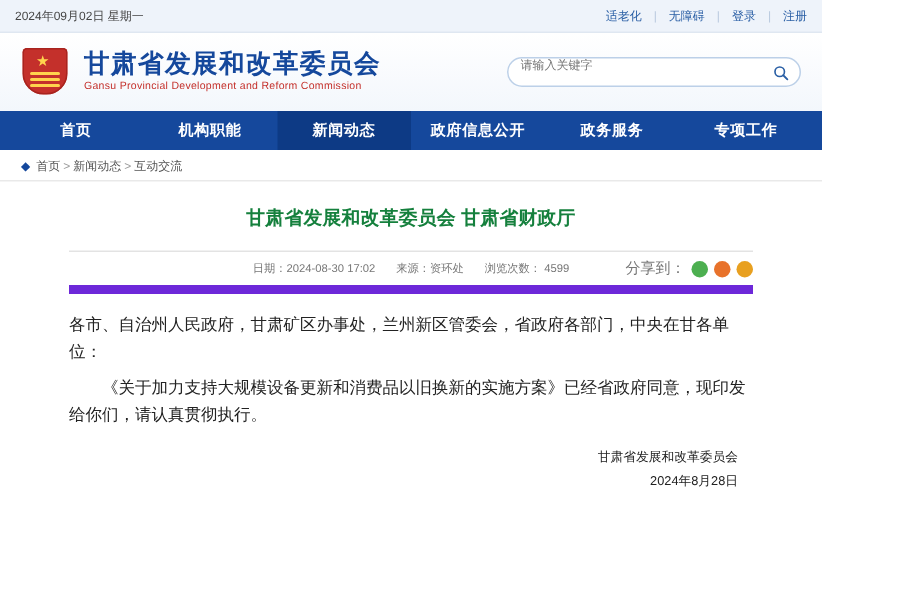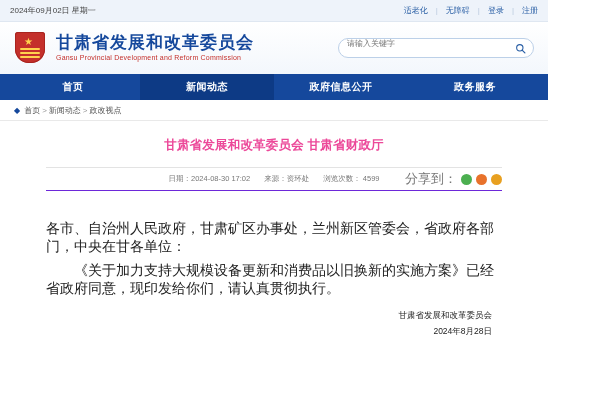--- a/index.html
+++ b/index.html
@@ -209,68 +209,68 @@
 
   
   .article {
     padding: 14px 46px 0 46px;
     box-sizing: border-box;
   }
   .art-title {
     text-align: center;
     font-size: 12.5px;
     font-weight: bold;
-    color: #ec4899;
+    color: #15803d;
     line-height: 20px;
     letter-spacing: 0.2px;
   }
   .art-title .l2 { display: block; }
 
   .meta {
     margin-top: 12px;
     height: 22px;
     border-top: 1px solid #e3e3e3;
-    border-bottom: 1px solid #6d28d9;
+    border-bottom: 6px solid #6d28d9;
     display: flex;
     align-items: center;
     font-size: 7.5px;
     color: #777;
     position: relative;
   }
   .meta .meta-center {
     flex: 1;
     display: flex;
     align-items: center;
     justify-content: center;
     gap: 14px;
   }
   .meta .share {
     position: absolute;
     right: 0;
     display: flex;
     align-items: center;
     gap: 4px;
-    font-size: 13px;
+    font-size: 10px;
     color: #777;
   }
   .share .dot {
     width: 11px;
     height: 11px;
     border-radius: 50%;
     display: inline-block;
   }
   .doc-no {
     text-align: center;
     font-size: 9px;
     color: #222;
     margin-top: 14px;
   }
   .body-text {
-    margin-top: 28px;
-    font-size: 14px;
+    margin-top: 12px;
+    font-size: 11px;
     line-height: 18px;
     color: #222;
   }
   .body-text p {
     margin: 0 0 6px 0;
     text-indent: 2em;
   }
   .body-text p.flush {
     text-indent: 0;
   }
@@ -322,32 +322,34 @@
         <svg width="11" height="11" viewBox="0 0 16 16" aria-hidden="true">
           <circle cx="7" cy="7" r="4.6" fill="none" stroke="#2a5fa5" stroke-width="1.6"></circle>
           <line x1="10.4" y1="10.4" x2="14.4" y2="14.4" stroke="#2a5fa5" stroke-width="1.8" stroke-linecap="round"></line>
         </svg>
       </div>
     </div>
   </div>
 
   <div class="nav">
     <div class="nav-item">首页</div>
+    <div class="nav-item">机构职能</div>
     <div class="nav-item active">新闻动态</div>
     <div class="nav-item">政府信息公开</div>
     <div class="nav-item">政务服务</div>
+    <div class="nav-item">专项工作</div>
   </div>
 
   <div class="breadcrumb">
     <span class="home-icon">◆</span>
     <a href="#">首页</a>
     <span class="sep">&gt;</span>
     <a href="#">新闻动态</a>
     <span class="sep">&gt;</span>
-    <a href="#">政改视点</a>
+    <a href="#">互动交流</a>
   </div>
 
   <div class="article">
     <div class="art-title">
       <span class="l1">甘肃省发展和改革委员会 甘肃省财政厅</span>
     </div>
 
     <div class="meta">
       <div class="meta-center">
         <span>日期：2024-08-30 17:02</span>

